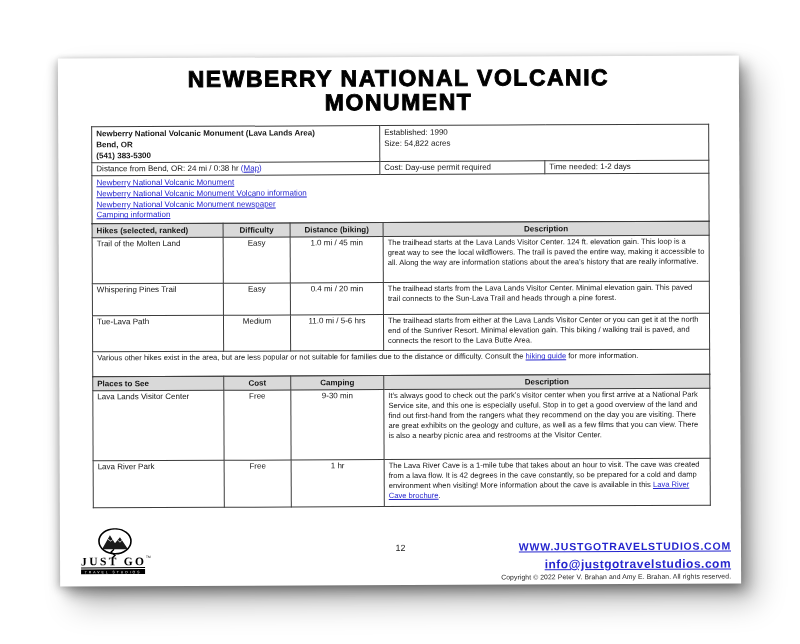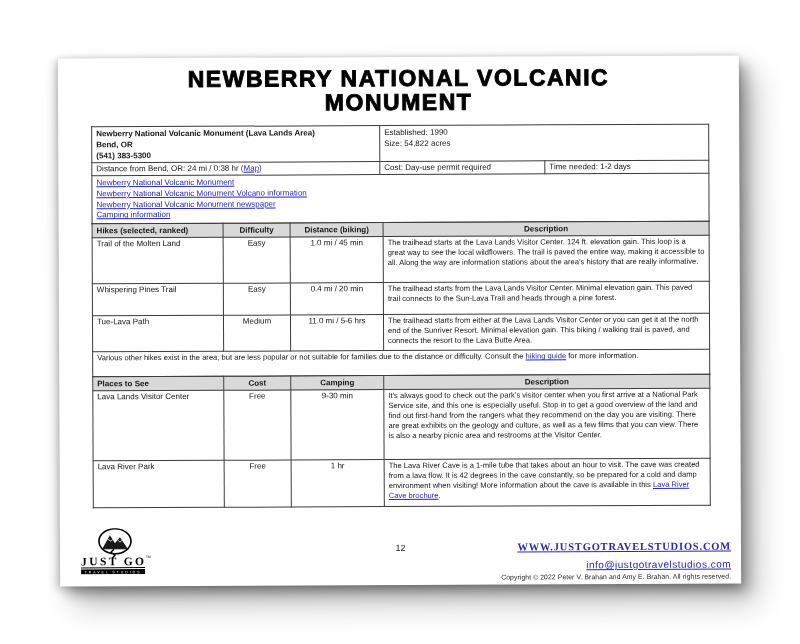--- a/index.html
+++ b/index.html
@@ -26,22 +26,22 @@
   .center{text-align:center;}
   .bold{font-weight:bold;}
   .desc{font-size:7.6px;line-height:10px;}
   a{color:#2525ce;text-decoration:underline;cursor:pointer;}
   .linkish{color:#2525ce;}
   .linkline{display:block;font-size:8px;line-height:10.8px;}
   .lh{line-height:11px;}
   
   .pagenum{position:absolute;left:0;right:0;top:486px;text-align:center;font-size:9px;color:#222;}
   .footer-right{position:absolute;right:10px;top:480px;text-align:right;}
-  .site{font-size:10.5px;font-weight:bold;letter-spacing:0.8px;line-height:12px;display:inline-block;font-family:Liberation Serif, serif;}
-  .email{font-size:10px;font-weight:normal;letter-spacing:0.5px;line-height:12px;display:inline-block;}
+  .site{font-size:10.5px;font-weight:bold;letter-spacing:0.8px;line-height:12px;display:inline-block;}
+  .email{font-size:12px;font-weight:bold;letter-spacing:0.5px;line-height:12px;display:inline-block;}
   .copyright{font-size:6.8px;color:#222;line-height:8px;margin-top:1px;letter-spacing:0.1px;}
   .logo{position:absolute;left:19px;top:470px;width:72px;height:46px;}
 </style>
 </head>
 <body>
 
 <div class="page">
 
   <div class="title">
     <div>NEWBERRY NATIONAL VOLCANIC</div>

